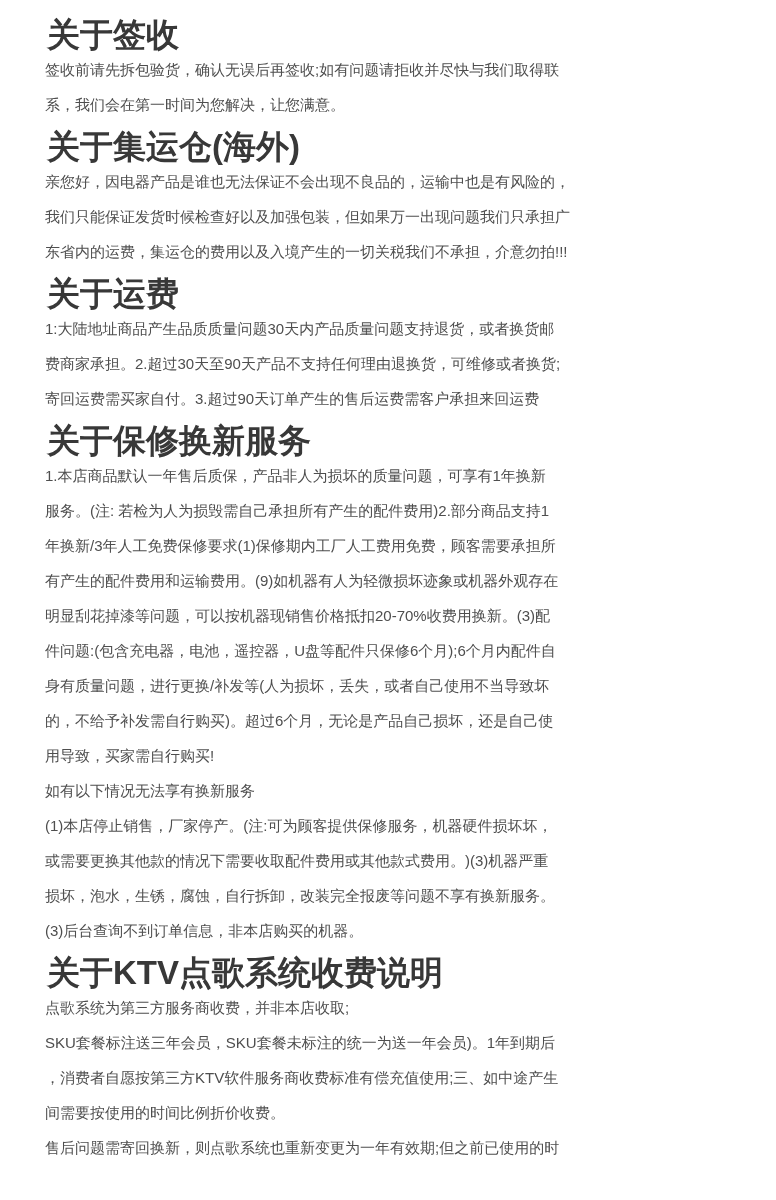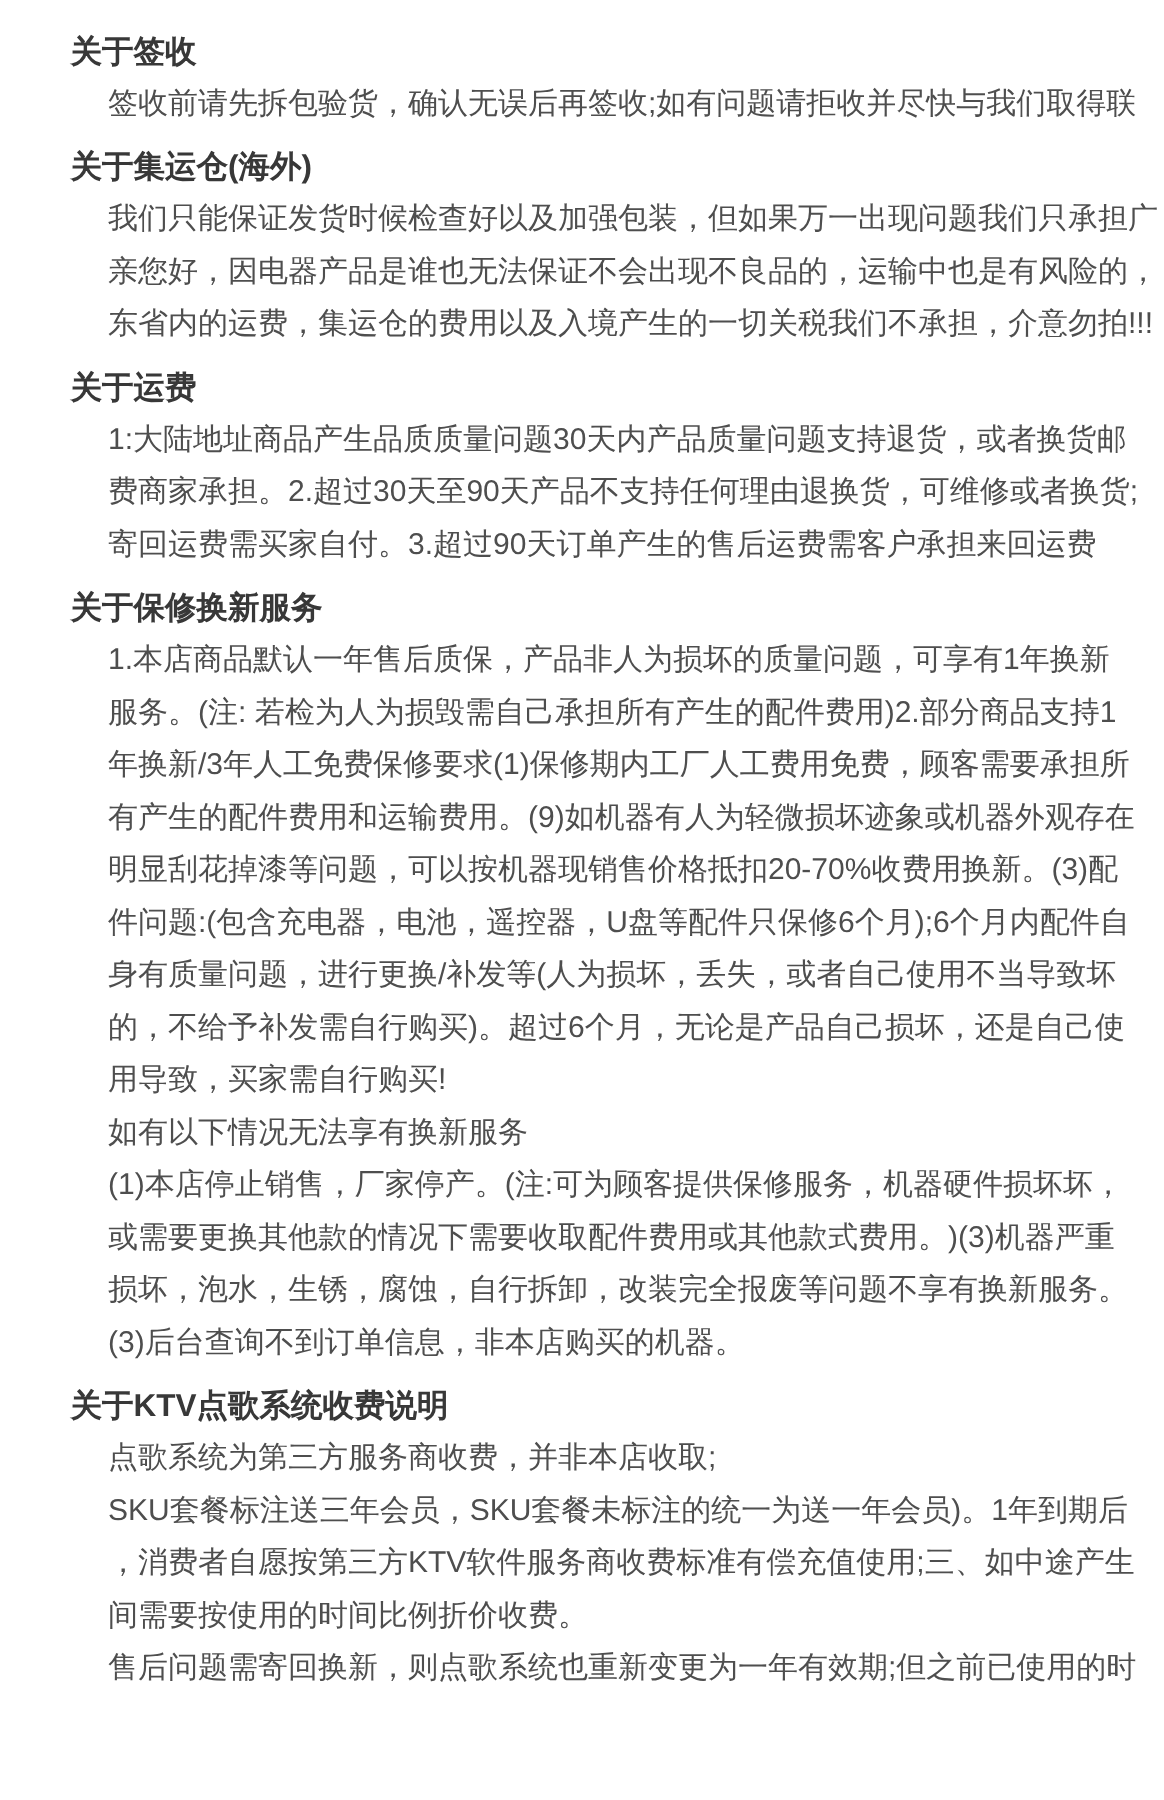--- a/index.html
+++ b/index.html
@@ -12,51 +12,51 @@
     height: 1200px;
     box-sizing: border-box;
     padding: 18px 28px 0 45px;
     overflow: hidden;
     font-family: "Liberation Sans", "DejaVu Sans", sans-serif;
   }
   .doc {
     width: 100%;
   }
   .section-heading {
-    font-size: 21px;
+    font-size: 33px;
     line-height: 34px;
     font-weight: 700;
     color: #383838;
     margin: 0 0 0 2px;
     white-space: nowrap;
   }
   .section { margin: 0; }
   .section + .section .section-heading { margin-top: 8px; }
   .text-line {
-    font-size: 20px;
+    font-size: 15px;
     line-height: 35px;
     color: #4e4e4e;
     white-space: nowrap;
-    margin-left: 27px;
   }
 </style>
 </head>
 <body>
 
 <div class="doc">
 
   <div class="section">
     <h2 class="section-heading">关于签收</h2>
     <div class="text-line">签收前请先拆包验货，确认无误后再签收;如有问题请拒收并尽快与我们取得联</div>
+    <div class="text-line">系，我们会在第一时间为您解决，让您满意。</div>
   </div>
 
   <div class="section">
     <h2 class="section-heading">关于集运仓(海外)</h2>
+    <div class="text-line">亲您好，因电器产品是谁也无法保证不会出现不良品的，运输中也是有风险的，</div>
     <div class="text-line">我们只能保证发货时候检查好以及加强包装，但如果万一出现问题我们只承担广</div>
-    <div class="text-line">亲您好，因电器产品是谁也无法保证不会出现不良品的，运输中也是有风险的，</div>
     <div class="text-line">东省内的运费，集运仓的费用以及入境产生的一切关税我们不承担，介意勿拍!!!</div>
   </div>
 
   <div class="section">
     <h2 class="section-heading">关于运费</h2>
     <div class="text-line">1:大陆地址商品产生品质质量问题30天内产品质量问题支持退货，或者换货邮</div>
     <div class="text-line">费商家承担。2.超过30天至90天产品不支持任何理由退换货，可维修或者换货;</div>
     <div class="text-line">寄回运费需买家自付。3.超过90天订单产生的售后运费需客户承担来回运费</div>
   </div>
 

